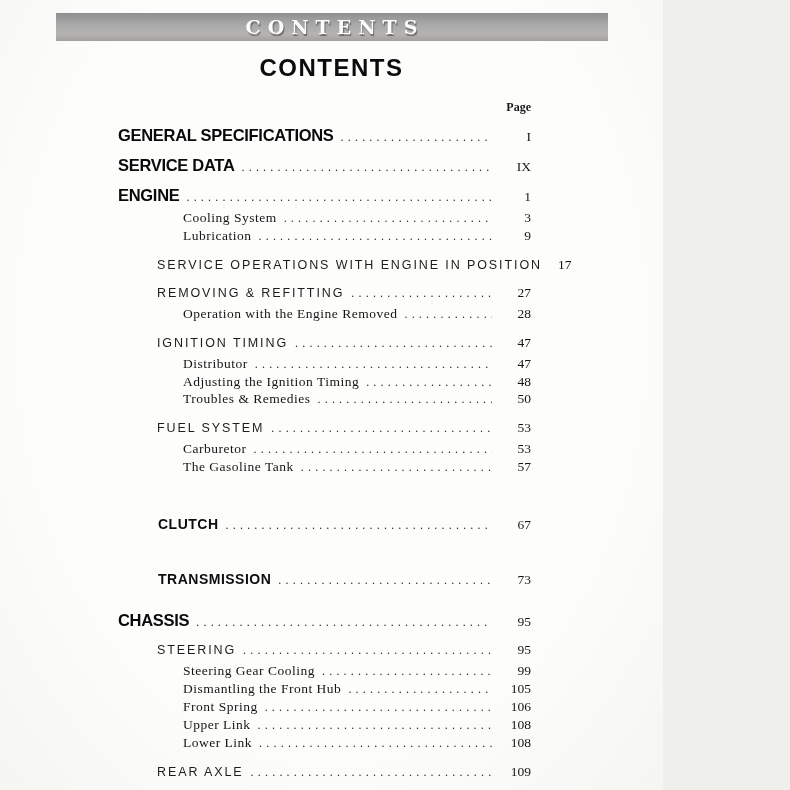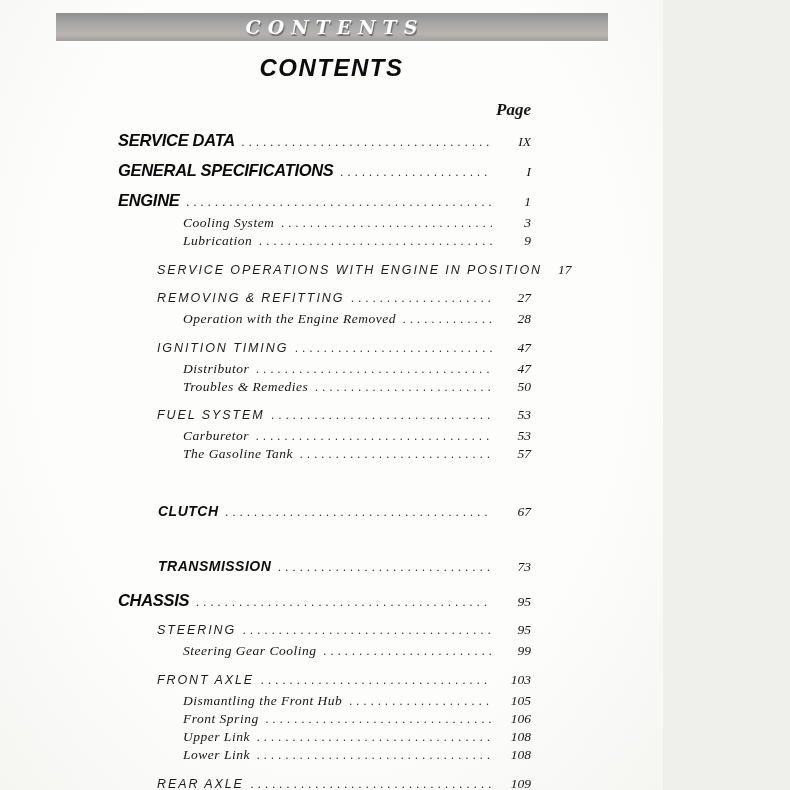--- a/index.html
+++ b/index.html
@@ -7,21 +7,20 @@
     width:790px; height:790px;
     background:#efefec;
     font-family:"Liberation Serif", serif;
   }
   .sheet {
     position:relative;
     width:663px; height:790px;
     background:radial-gradient(ellipse at 50% 42%, #fdfdfc 62%, #f5f5f2 100%);
     color:#141414;
     overflow:hidden;
-    font-style:italic;
   }
 
   
   .banner {
     margin:13px auto 0;
     width:552px; height:28px;
     background:linear-gradient(180deg,#8f8f8f 0%,#a8a8a8 40%,#b6b4b2 75%,#a3a09d 100%);
     display:flex; align-items:center; justify-content:center;
   }
   .banner-label {
@@ -37,21 +36,21 @@
     font-weight:800; font-size:24px; letter-spacing:1.5px;
     color:#0c0c0c;
   }
 
   
   .content { padding:0 132px 0 118px; }
   .page-label {
     margin-top:18px;
     text-align:right;
     font-family:"Liberation Serif", serif;
-    font-weight:700; font-size:17px; color:#161616;
+    font-weight:700; font-size:12px; color:#161616;
   }
 
   
   .row { display:flex; align-items:baseline; line-height:1.06; }
   .ttl { white-space:nowrap; }
   .leader { flex:1; overflow:hidden; white-space:nowrap; margin:0 9px 0 7px; }
   .leader::after {
     content:"........................................................................................................................";
     font-family:"Liberation Serif", serif;
     font-size:12px; letter-spacing:4.2px;
@@ -90,48 +89,48 @@
   .level-sub .ttl {
     font-family:"Liberation Serif", serif;
     font-weight:500; font-size:13.5px; letter-spacing:0.5px;
     color:#151515;
   }
 
   
   .row:not(.level-sub) + .level-sub { margin-top:4px; }
   .level-sub + .level-section { margin-top:12px; }
   .level-sub + .level-section-bold { margin-top:14px; }
-  .level-section-bold + .level-major { margin-top:17px; }
+  .level-section-bold + .level-major { margin-top:24px; }
 </style>
 </head>
 <body>
 
 <div class="sheet">
 
   <div class="banner">
     <span class="banner-label">CONTENTS</span>
   </div>
 
   <h1 class="main-title">CONTENTS</h1>
 
   <div class="content">
     <div class="page-label">Page</div>
 
     <div id="toc-list-el">
         <div class="row level-major">
+    <span class="ttl">GENERAL SPECIFICATIONS</span>
+    <span class="leader"></span>
+    <span class="pagenum">I</span>
+  </div>
+        <div class="row level-major">
     <span class="ttl">SERVICE DATA</span>
     <span class="leader"></span>
     <span class="pagenum">IX</span>
   </div>
         <div class="row level-major">
-    <span class="ttl">GENERAL SPECIFICATIONS</span>
-    <span class="leader"></span>
-    <span class="pagenum">I</span>
-  </div>
-        <div class="row level-major">
     <span class="ttl">ENGINE</span>
     <span class="leader"></span>
     <span class="pagenum">1</span>
   </div>
         <div class="row level-sub">
     <span class="ttl">Cooling System</span>
     <span class="leader"></span>
     <span class="pagenum">3</span>
   </div>
         <div class="row level-sub">
@@ -156,20 +155,25 @@
   </div>
         <div class="row level-section">
     <span class="ttl">IGNITION TIMING</span>
     <span class="leader"></span>
     <span class="pagenum">47</span>
   </div>
         <div class="row level-sub">
     <span class="ttl">Distributor</span>
     <span class="leader"></span>
     <span class="pagenum">47</span>
+  </div>
+        <div class="row level-sub">
+    <span class="ttl">Adjusting the Ignition Timing</span>
+    <span class="leader"></span>
+    <span class="pagenum">48</span>
   </div>
         <div class="row level-sub">
     <span class="ttl">Troubles &amp; Remedies</span>
     <span class="leader"></span>
     <span class="pagenum">50</span>
   </div>
         <div class="row level-section">
     <span class="ttl">FUEL SYSTEM</span>
     <span class="leader"></span>
     <span class="pagenum">53</span>
@@ -202,25 +206,20 @@
         <div class="row level-section">
     <span class="ttl">STEERING</span>
     <span class="leader"></span>
     <span class="pagenum">95</span>
   </div>
         <div class="row level-sub">
     <span class="ttl">Steering Gear Cooling</span>
     <span class="leader"></span>
     <span class="pagenum">99</span>
   </div>
-        <div class="row level-section">
-    <span class="ttl">FRONT AXLE</span>
-    <span class="leader"></span>
-    <span class="pagenum">103</span>
-  </div>
         <div class="row level-sub">
     <span class="ttl">Dismantling the Front Hub</span>
     <span class="leader"></span>
     <span class="pagenum">105</span>
   </div>
         <div class="row level-sub">
     <span class="ttl">Front Spring</span>
     <span class="leader"></span>
     <span class="pagenum">106</span>
   </div>

